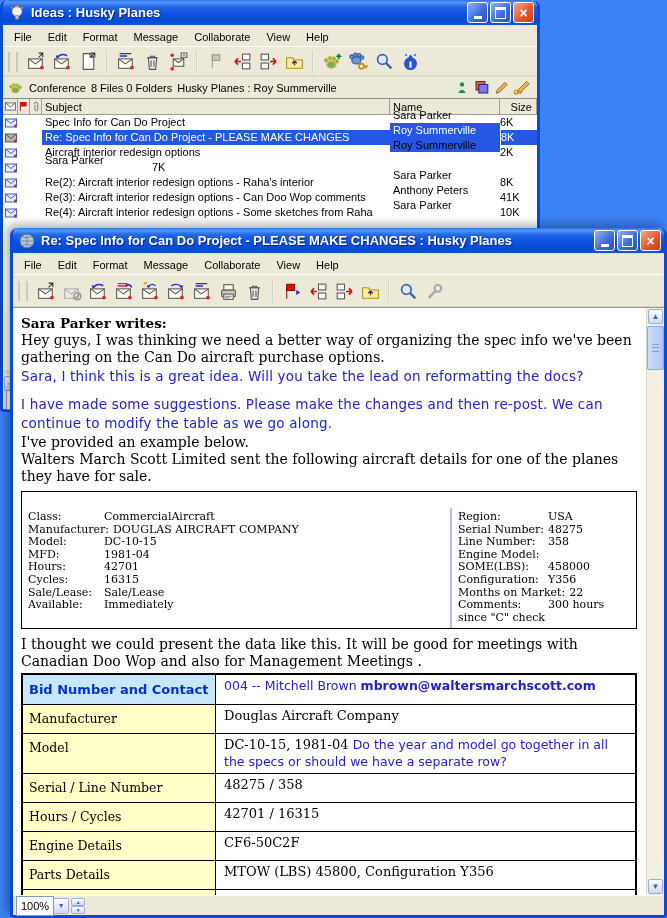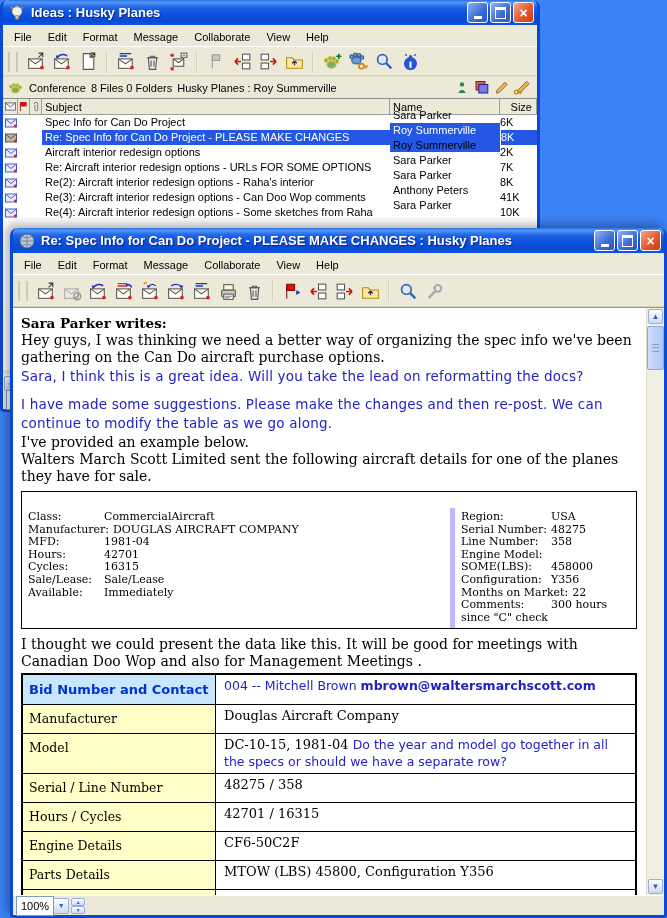--- a/index.html
+++ b/index.html
@@ -93,21 +93,21 @@
   
   .writer{font:bold 13.5px/17px "DejaVu Serif",serif;color:#000;}
   .p-serif{font:14px/17px "DejaVu Serif",serif;color:#000;margin:0;}
   .p-blue{font:13.5px/19px "DejaVu Sans",sans-serif;color:#2222C8;margin:1px 0;letter-spacing:.2px;}
   .gapline{height:7px;}
 
   
   .specbox{display:flex;box-sizing:border-box;width:616px;border:1px solid #000;margin:6px 0 7px 0;}
   .spec-col{padding:3px 6px 4px 6px;font:11px/12.6px "DejaVu Serif",serif;color:#000;margin-top:16px;}
   .spec-left{width:428px;box-sizing:border-box;}
-  .spec-right{flex:1;border-left:5px solid #c4b5fd;}
+  .spec-right{flex:1;border-left:2px solid #c4b5fd;}
   .spec-line .sl{display:inline-block;}
   .spec-left .sl{min-width:72px;}
   .spec-right .sl{min-width:86px;}
   .spec-line .sv{padding-left:4px;}
 
   
   .bidtable{border-collapse:collapse;width:616px;margin-top:3px;border:2px solid #000;table-layout:fixed;}
   .bidtable td{border:1px solid #000;vertical-align:top;}
   td.lbl{width:180px;padding:6px 6px;}
   .lbl-plain{background:#FFFFC8;font:12.5px/16px "DejaVu Serif",serif;color:#000;margin-top:6px;}
@@ -373,21 +373,20 @@
         <div class="lrow">
           <span class="ic">
             <svg width="12" height="10" viewBox="0 0 12 10">
               <rect x="0.5" y="1" width="11" height="8" fill="#e4ecff" stroke="#4a5acc"></rect>
               <path d="M0.5 1 L6 5.5 L11.5 1" fill="none" stroke="#4a5acc"></path>
               <circle cx="10.3" cy="8" r="1.4" fill="#d22"></circle>
             </svg>
           </span>
           <span class="cell-flag"></span>
           <span class="cell-clip"></span>
-          <span class="cell-subject">Re: Aircraft interior redesign options - URLs FOR SOME OPTIONS</span>
           <span class="cell-name">Sara Parker</span>
           <span class="cell-size">7K</span>
         </div>
         <div class="lrow">
           <span class="ic">
             <svg width="12" height="10" viewBox="0 0 12 10">
               <rect x="0.5" y="1" width="11" height="8" fill="#e4ecff" stroke="#4a5acc"></rect>
               <path d="M0.5 1 L6 5.5 L11.5 1" fill="none" stroke="#4a5acc"></path>
               <circle cx="10.3" cy="8" r="1.4" fill="#d22"></circle>
             </svg>
@@ -592,20 +591,21 @@
         <p class="p-blue">Sara, I think this is a great idea. Will you take the lead on reformatting the docs?</p>
         <div class="gapline"></div>
         <p class="p-blue">I have made some suggestions. Please make the changes and then re-post. We can continue to modify the table as we go along.</p>
         <p class="p-serif">I've provided an example below.</p>
         <p class="p-serif">Walters March Scott Limited sent the following aircraft details for one of the planes they have for sale.</p>
 
         <div class="specbox">
           <div class="spec-col spec-left">
               <div class="spec-line"><span class="sl">Class:</span><span class="sv">CommercialAircraft</span></div>
               <div class="spec-line"><span class="sl">Manufacturer:</span><span class="sv">DOUGLAS AIRCRAFT COMPANY</span></div>
+              <div class="spec-line"><span class="sl">Model:</span><span class="sv">DC-10-15</span></div>
               <div class="spec-line"><span class="sl">MFD:</span><span class="sv">1981-04</span></div>
               <div class="spec-line"><span class="sl">Hours:</span><span class="sv">42701</span></div>
               <div class="spec-line"><span class="sl">Cycles:</span><span class="sv">16315</span></div>
               <div class="spec-line"><span class="sl">Sale/Lease:</span><span class="sv">Sale/Lease</span></div>
               <div class="spec-line"><span class="sl">Available:</span><span class="sv">Immediately</span></div>
             </div>
           <div class="spec-col spec-right">
               <div class="spec-line"><span class="sl">Region:</span><span class="sv">USA</span></div>
               <div class="spec-line"><span class="sl">Serial Number:</span><span class="sv">48275</span></div>
               <div class="spec-line"><span class="sl">Line Number:</span><span class="sv">358</span></div>

